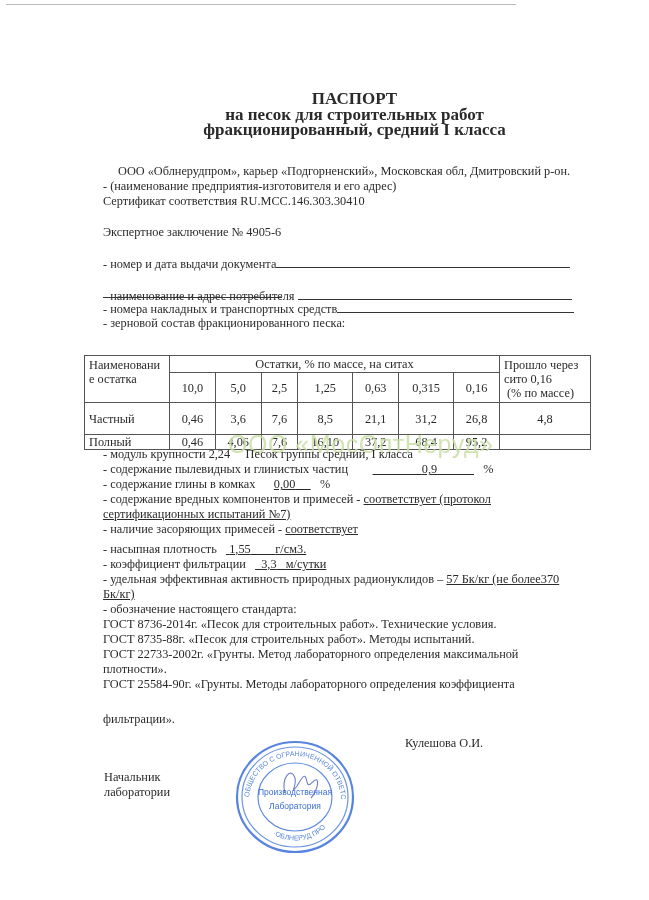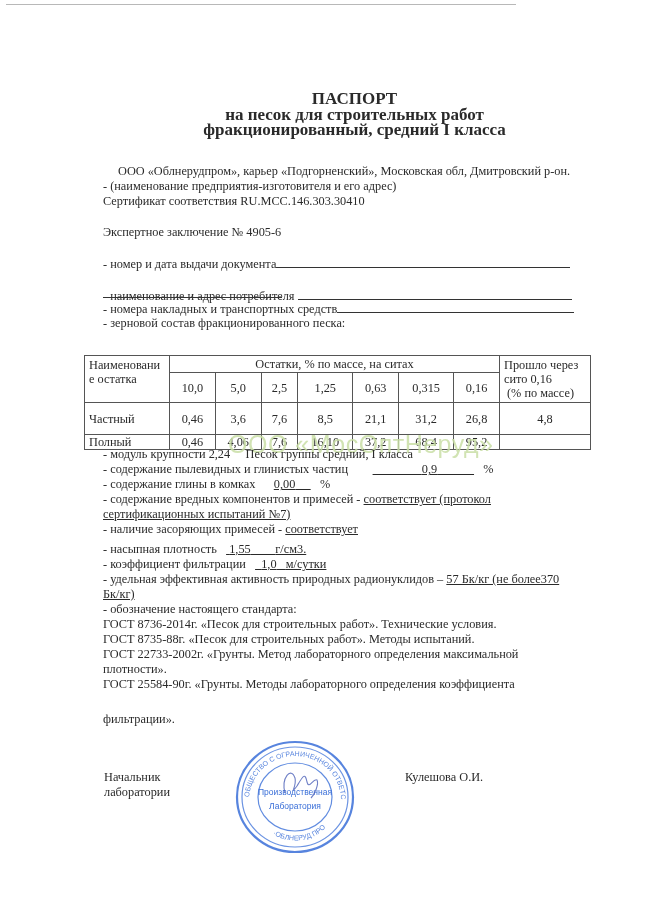--- a/index.html
+++ b/index.html
@@ -19,21 +19,21 @@
       border-collapse: collapse; font-size: 12.3px; line-height: 14px;
     }
     table.grain td { border: 1px solid #555; padding: 0 4px; vertical-align: middle; text-align: center; }
     table.grain td.left { text-align: left; }
     .watermark {
       position: absolute; left: 228px; top: 437px; font-family: "Liberation Sans", sans-serif;
       font-size: 25px; color: #c9dfa6; opacity: 0.85; letter-spacing: 0.5px; white-space: nowrap;
     }
     .stamp { position: absolute; left: 233px; top: 738px; width: 124px; height: 118px; }
     .sig-left { position: absolute; left: 104px; top: 770px; }
-    .sig-right { position: absolute; left: 405px; top: 770px; }
+    .sig-right { position: absolute; left: 405px; top: 736px; }
   </style>
 </head>
 <body>
 
 <div class="topline"></div>
 
 <div class="title-block">
   <div>ПАСПОРТ</div>
   <div>на песок  для строительных работ</div>
   <div>фракционированный, средний I класса</div>
@@ -128,21 +128,21 @@
 </div>
 <div class="line" style="top:522px;">
   <span>- наличие засоряющих примесей - </span><span class="u">соответствует</span>
 </div>
 <div class="line" style="top:542px;">
   <span>- насыпная плотность</span>&nbsp;&nbsp;
   <span class="u">&nbsp;<span>1,55</span>&nbsp;&nbsp;&nbsp;&nbsp;&nbsp;&nbsp;&nbsp;&nbsp;<span>г/см3.</span></span>
 </div>
 <div class="line" style="top:557px;">
   <span>- коэффициент фильтрации</span>&nbsp;&nbsp;
-  <span class="u">&nbsp;&nbsp;<span>1,0</span>&nbsp;&nbsp;&nbsp;<span>м/сутки</span></span>
+  <span class="u">&nbsp;&nbsp;<span>3,3</span>&nbsp;&nbsp;&nbsp;<span>м/сутки</span></span>
 </div>
 <div class="line" style="top:572px;">
   <span>- удельная эффективная активность природных радионуклидов – </span><span class="u">57  Бк/кг  (не более370</span>
 </div>
 <div class="line" style="top:587px;">
   <span class="u">Бк/кг)</span>
 </div>
 
 <div class="line" style="top:602px;">- обозначение настоящего стандарта:</div>
 <div class="line" style="top:617px;">ГОСТ 8736-2014г. «Песок для строительных работ». Технические условия.</div>

